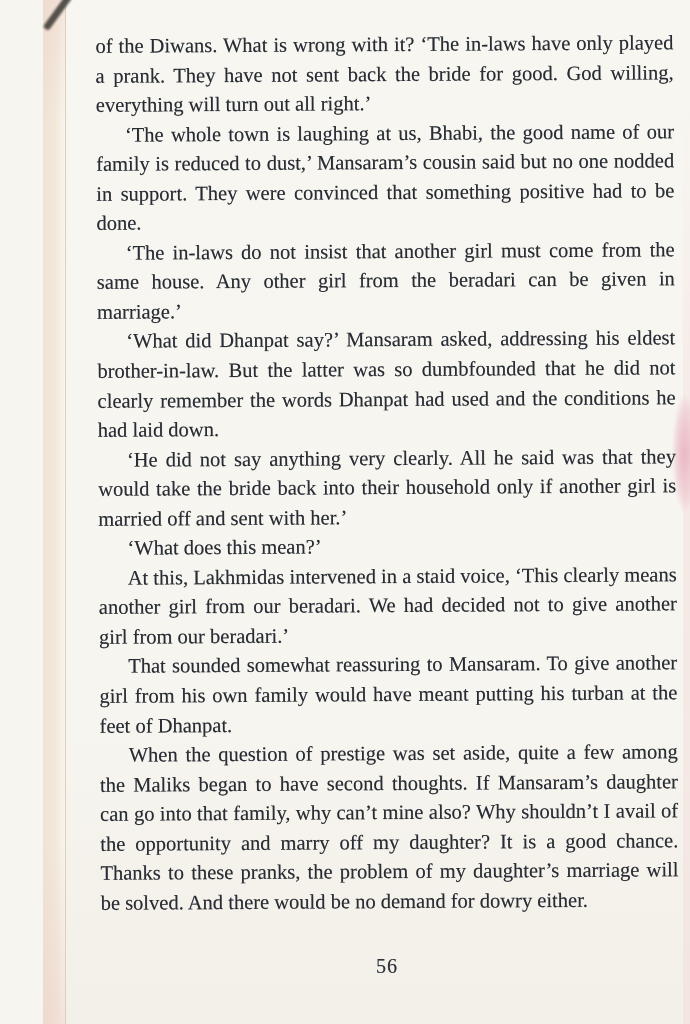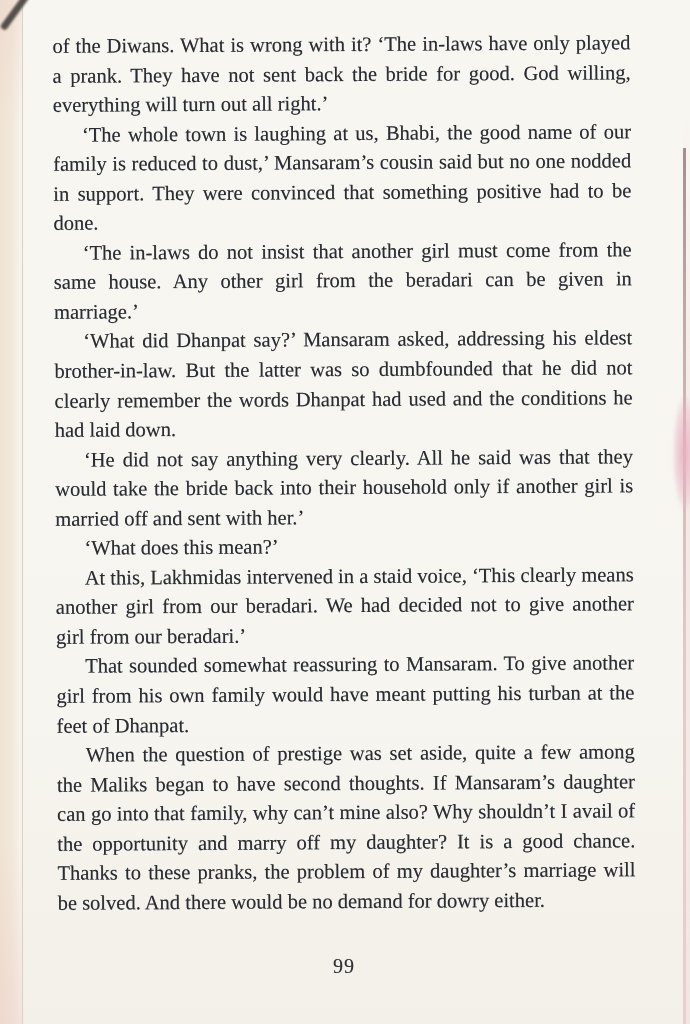--- a/index.html
+++ b/index.html
@@ -12,20 +12,21 @@
   body {
     position: relative;
     background: #f7f5f0;
     font-family: "Liberation Serif", "DejaVu Serif", serif;
   }
   
   .scan-page {
     position: absolute;
     inset: 0;
     background: linear-gradient(180deg, #f8f6f1 0%, #f7f5ef 70%, #f3efe9 100%);
+    margin-left: 43px;
   }
   
   .gutter-strip {
     position: absolute;
     left: 0;
     top: 0;
     width: 22px;
     height: 1024px;
     background: linear-gradient(90deg, #efe3d4 0%, #f2e8da 55%, #f5efe4 80%, #f7f5f0 100%);
     border-right: 1px solid rgba(205,190,170,0.55);
@@ -136,15 +137,15 @@
     <p class="indent">‘The whole town is laughing at us, Bhabi, the good name of our family is reduced to dust,’ Mansaram’s cousin said but no one nodded in support. They were convinced that something positive had to be done.</p>
     <p class="indent">‘The in-laws do not insist that another girl must come from the same house. Any other girl from the beradari can be given in marriage.’</p>
     <p class="indent">‘What did Dhanpat say?’ Mansaram asked, addressing his eldest brother-in-law. But the latter was so dumbfounded that he did not clearly remember the words Dhanpat had used and the conditions he had laid down.</p>
     <p class="indent">‘He did not say anything very clearly. All he said was that they would take the bride back into their household only if another girl is married off and sent with her.’</p>
     <p class="indent">‘What does this mean?’</p>
     <p class="indent">At this, Lakhmidas intervened in a staid voice, ‘This clearly means another girl from our beradari. We had decided not to give another girl from our beradari.’</p>
     <p class="indent">That sounded somewhat reassuring to Mansaram. To give another girl from his own family would have meant putting his turban at the feet of Dhanpat.</p>
     <p class="indent">When the question of prestige was set aside, quite a few among the Maliks began to have second thoughts. If Mansaram’s daughter can go into that family, why can’t mine also? Why shouldn’t I avail of the opportunity and marry off my daughter? It is a good chance. Thanks to these pranks, the problem of my daughter’s marriage will be solved. And there would be no demand for dowry either.</p>
   </div>
 
-  <div class="page-number">99</div>
+  <div class="page-number">56</div>
 
 </div>
 
 </body></html>

